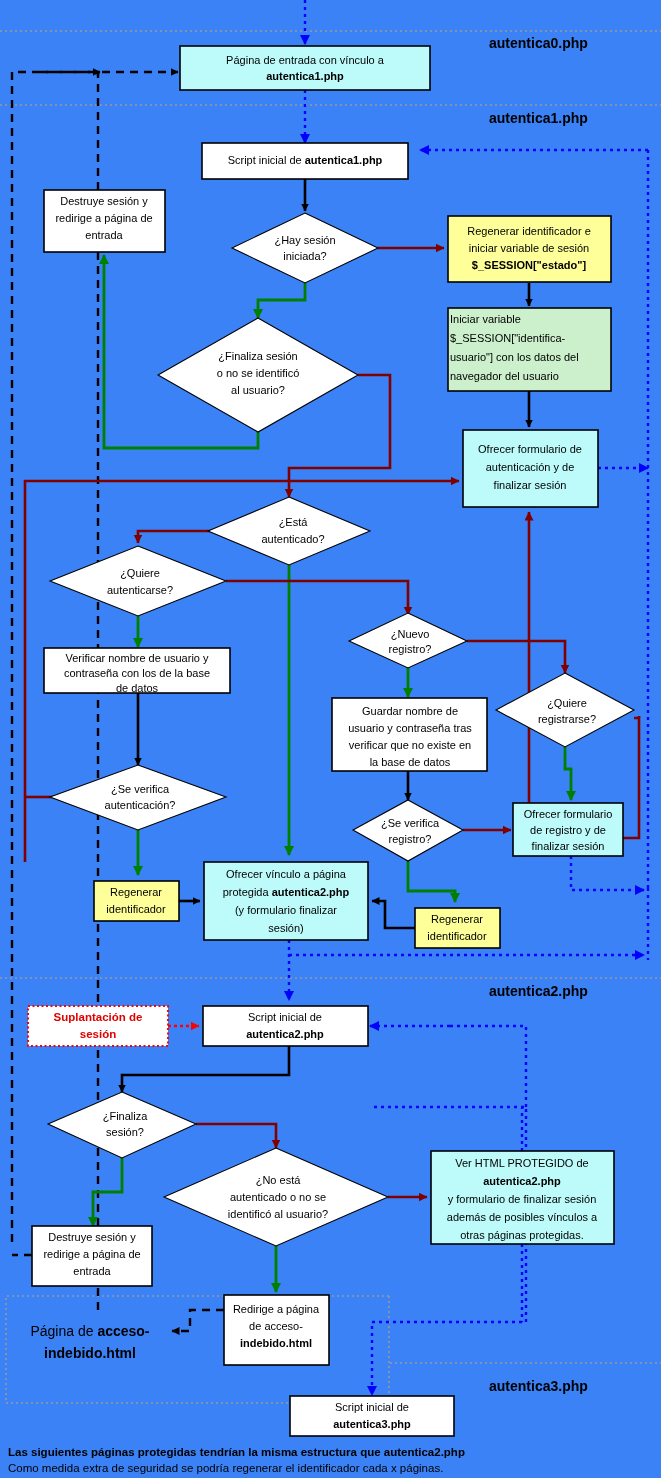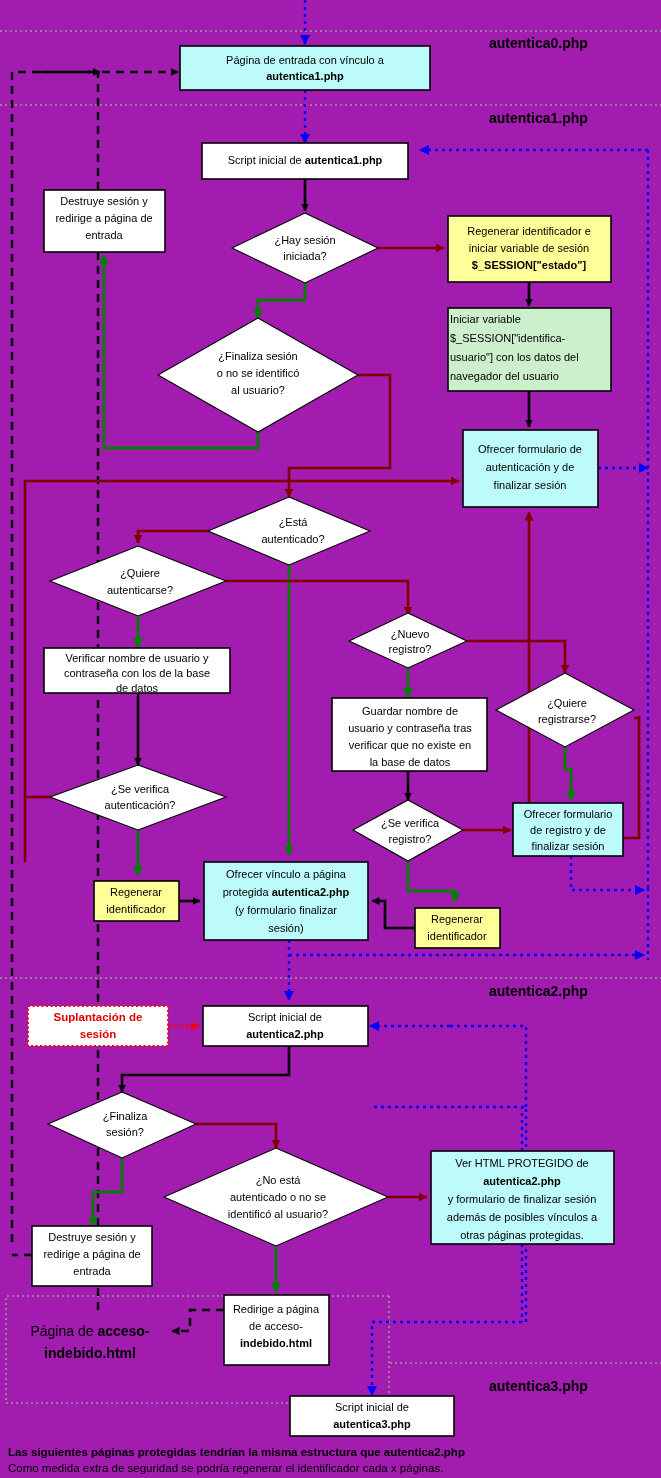--- a/index.html
+++ b/index.html
@@ -7,21 +7,21 @@
     padding: 0;
     background: #ffffff;
   }
   body {
     font-family: "Liberation Sans", sans-serif;
   }
   #canvas {
     position: relative;
     width: 661px;
     height: 1478px;
-    background: #a21caf;
+    background: #3b82f6;
     overflow: hidden;
   }
   #flow {
     position: absolute;
     top: 0;
     left: 0;
   }
   .node-text {
     font-family: "Liberation Sans", sans-serif;
     font-size: 11px;

